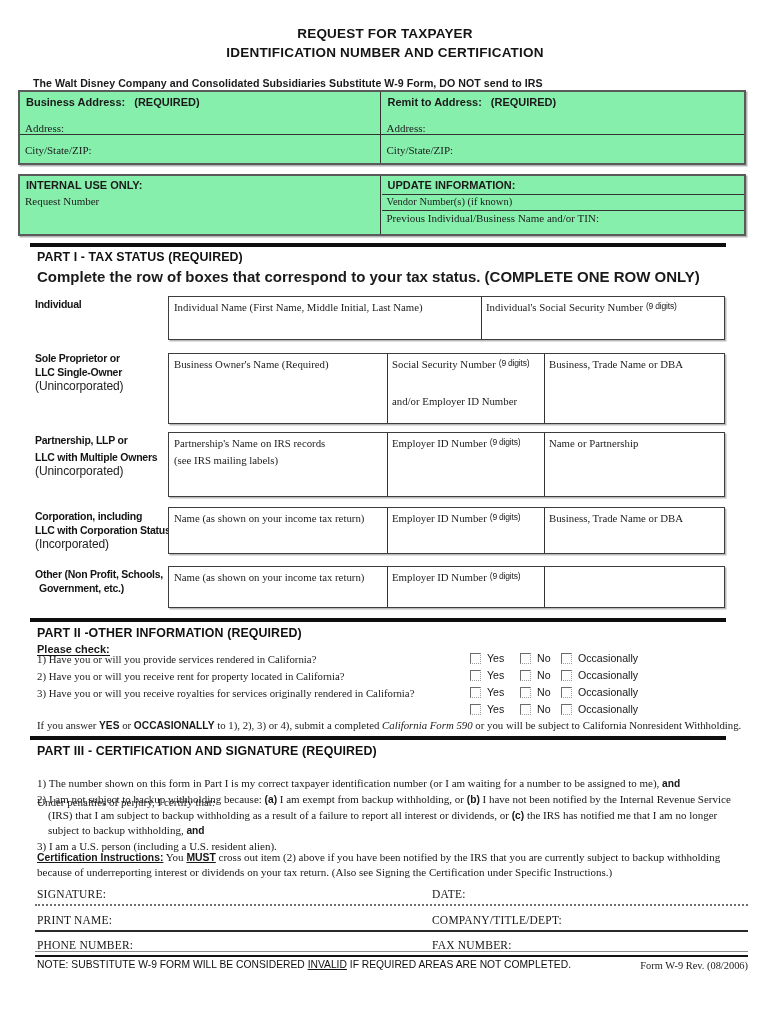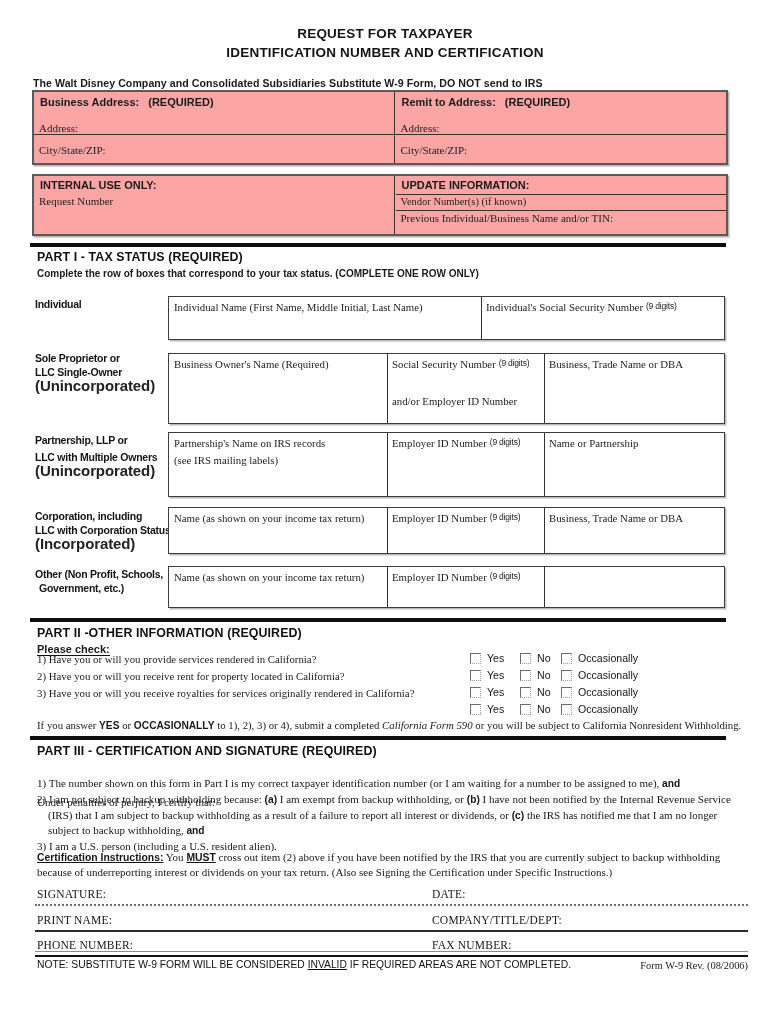--- a/index.html
+++ b/index.html
@@ -5,48 +5,48 @@
   html,body{margin:0;padding:0;background:#e8e8e8;}
   #page{position:relative;width:770px;height:1024px;margin:0 auto;background:#fff;color:#1a1a1a;overflow:hidden;}
 
   
   #title{position:absolute;top:24px;left:0;width:770px;text-align:center;
     font-family:"Liberation Sans",sans-serif;font-weight:bold;font-size:13.5px;line-height:19px;color:#141414;letter-spacing:.2px;}
   #subtitle{position:absolute;top:77px;left:33px;font-family:"Liberation Sans",sans-serif;font-weight:bold;
     font-size:10.6px;border-bottom:1.5px solid #111;padding-bottom:1px;letter-spacing:.05px;}
 
   
-  .hbox{position:absolute;left:32px;width:692px;background:#fca5a5;border:2px solid #5a5a5a;
-    box-shadow:1.5px 1.5px 0 rgba(120,120,120,.55);}
+  .hbox{position:absolute;left:18px;width:692px;background:#86efac;border:2px solid #5a5a5a;
+    box-shadow:1.5px 1.5px 0 rgba(120,120,120,.55);padding-left:32px;}
   #box1{top:90px;height:71px;}
   #box2{top:174px;height:58px;}
   .hcol{position:absolute;top:0;bottom:0;}
   .hcol.left{left:0;width:360px;border-right:1.5px solid #333;}
   .hcol.right{left:361.5px;right:0;}
   .bhead{position:absolute;left:6px;top:4px;font-family:"Liberation Sans",sans-serif;font-weight:bold;font-size:11px;white-space:nowrap;}
   .bhead .req{margin-left:9px;}
   .flabel{position:absolute;font-family:"Liberation Serif",serif;font-size:11px;color:#1c1c1c;white-space:nowrap;}
   #box1 .hline{position:absolute;left:0;right:0;top:42px;border-top:1.5px solid #333;}
   #box2 .r-line1{position:absolute;left:0;right:0;top:18px;border-top:1px solid #333;}
   #box2 .r-line2{position:absolute;left:0;right:0;top:34px;border-top:1px solid #333;}
 
   
   .rule{position:absolute;left:30px;width:696px;height:3.5px;background:#0e0e0e;}
   #rule1{top:243px;}
   #rule2{top:618px;}
   #rule3{top:736px;}
 
   .part-head{position:absolute;left:37px;font-family:"Liberation Sans",sans-serif;font-weight:bold;font-size:12.4px;color:#111;letter-spacing:.1px;white-space:nowrap;}
   #p1-head{top:250px;}
-  #p1-sub{position:absolute;left:37px;top:268px;font-family:"Liberation Sans",sans-serif;font-weight:bold;font-size:10px;white-space:nowrap;}
+  #p1-sub{position:absolute;left:37px;top:268px;font-family:"Liberation Sans",sans-serif;font-weight:bold;font-size:15px;white-space:nowrap;}
 
   
   .rowlabel{position:absolute;left:35px;width:133px;font-family:"Liberation Sans",sans-serif;font-weight:bold;
     font-size:10.5px;line-height:14px;letter-spacing:-.25px;color:#141414;white-space:nowrap;}
-  .rowlabel .sub{font-weight:bold;font-size:15px;letter-spacing:-.1px;color:#222;}
+  .rowlabel .sub{font-weight:normal;font-size:12px;letter-spacing:-.1px;color:#222;}
   #rl1{top:297px;}
   #rl2{top:351px;}
   #rl3{top:433px;}
   #rl3 .l2{margin-top:3px;}
   #rl4{top:509px;}
   #rl5{top:567px;}
   #rl5 .l2{padding-left:4px;}
 
   
   .prow{position:absolute;left:168px;width:555px;background:#fff;border:1.5px solid #3d3d3d;

